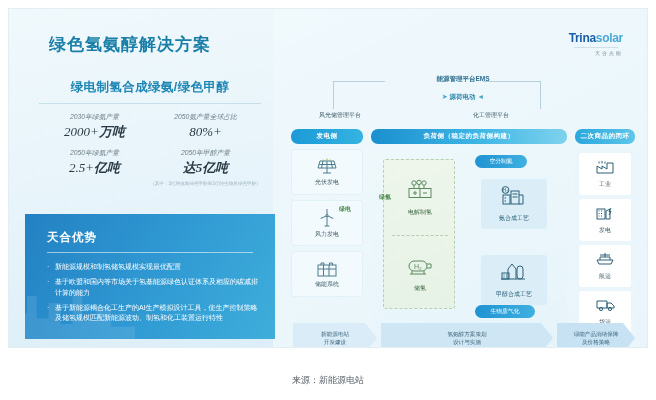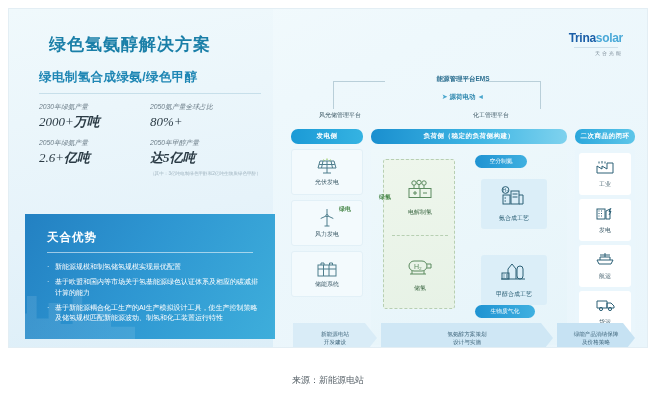--- a/index.html
+++ b/index.html
@@ -28,21 +28,21 @@
   }
   .logo { position:absolute; right:24px; top:22px; text-align:right; z-index:5; }
   .logo-main { font-size:12px; font-weight:bold; letter-spacing:-.3px; }
   .logo-main .t1 { color:#1b5fa8; }
   .logo-main .t2 { color:#4aa9d8; }
   .logo-sub { font-size:5px; color:#7a8a96; letter-spacing:2px; margin-top:2px; }
   .logo-sub-line {
     height:1px; background:#cfe0ea; margin:2px auto 2px; width:44px;
   }
   
-  .left { position:absolute; left:30px; top:60px; width:222px; z-index:4; }
+  .left { position:absolute; left:30px; top:70px; width:222px; z-index:4;text-align:center; }
   .sec-head {
     font-size:12.5px; font-weight:bold; color:#1e86b4; letter-spacing:.4px;
     padding-bottom:7px;
   }
   .sec-rule { height:1px; background:#c7dfea; margin-bottom:9px; }
   .stat-grid { display:flex; flex-wrap:wrap;font-style:italic; }
   .stat { width:50%; margin-bottom:9px; }
   .stat-label { font-size:6.8px; color:#6c7d88; line-height:1.3; margin-bottom:3px; }
   .stat-value { font-size:13px; color:#2b3b45; line-height:1.15; }
   .stat-value b { font-weight:bold; }
@@ -204,21 +204,21 @@
       <div class="stat">
         <div class="stat-label">2030年绿氨产量</div>
         <div class="stat-value ser"><span>2000+</span><b>万吨</b></div>
       </div>
       <div class="stat">
         <div class="stat-label">2050氨产量全球占比</div>
         <div class="stat-value ser"><span>80%+</span><b></b></div>
       </div>
       <div class="stat">
         <div class="stat-label">2050年绿氨产量</div>
-        <div class="stat-value ser"><span>2.6+</span><b>亿吨</b></div>
+        <div class="stat-value ser"><span>2.5+</span><b>亿吨</b></div>
       </div>
       <div class="stat">
         <div class="stat-label">2050年甲醇产量</div>
         <div class="stat-value ser"><span></span><b>达5亿吨</b></div>
       </div>
     </div>
     <div class="footnote">（其中：3亿吨电制绿色甲醇和2亿吨生物质绿色甲醇）</div>
   </div>
 
   <div class="adv">

